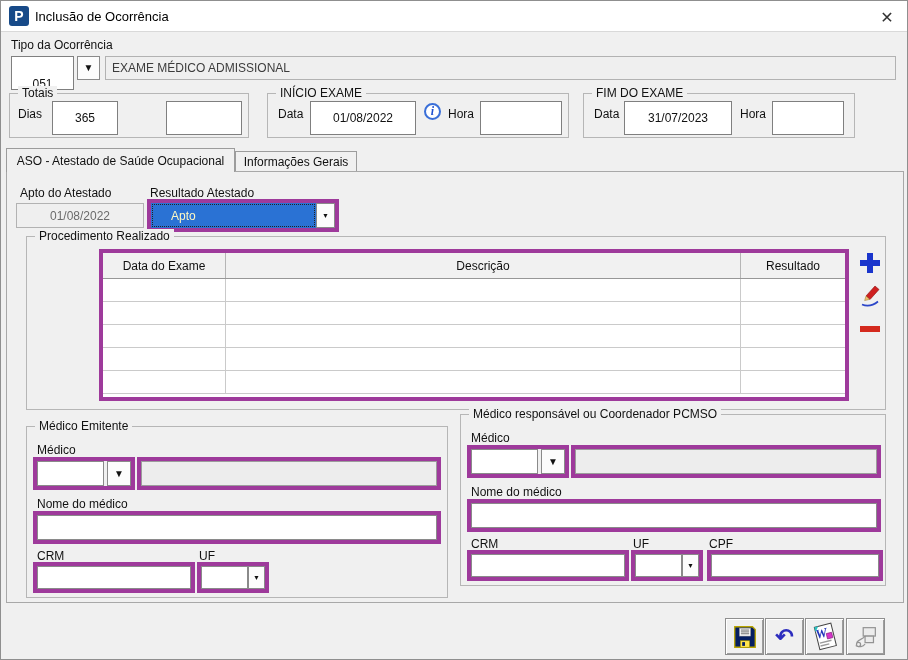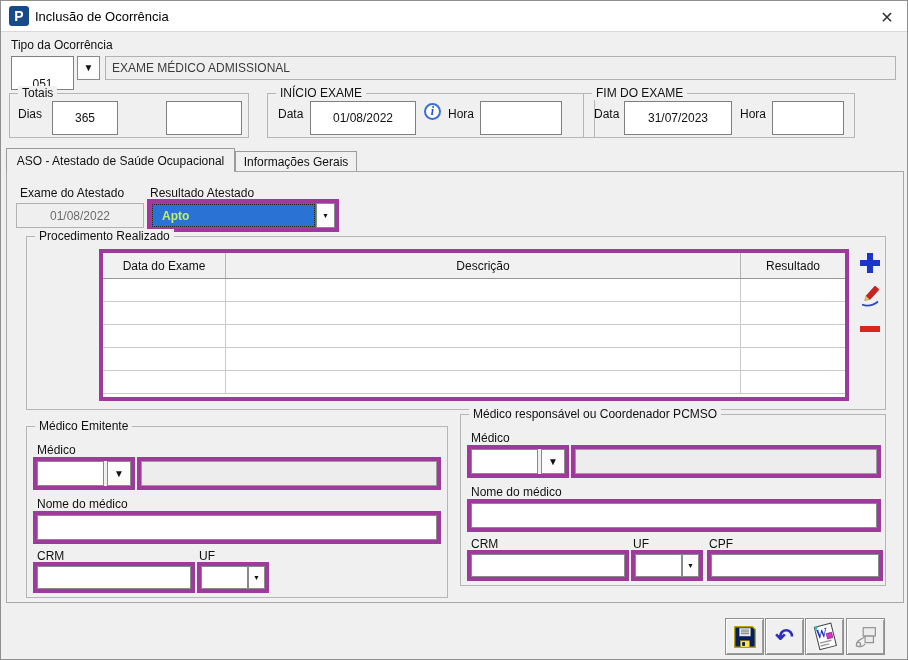--- a/index.html
+++ b/index.html
@@ -22,21 +22,21 @@
   .ro.center { justify-content:center; }
   .dd-btn { display:flex; align-items:center; justify-content:center; background:#fcfcfc; border:1px solid #8a8a8a; color:#111; cursor:default; }
   .group { position:absolute; border:1px solid #b6b6b6;text-decoration:underline; }
   .legend { position:absolute; top:-8px; left:8px; background:#f0f0f0; padding:0 4px; white-space:nowrap; }
   .tab { position:absolute; background:#f0f0f0; border:1px solid #9c9c9c; border-bottom:none;
     display:flex; align-items:center; justify-content:center; white-space:nowrap; }
   .tabpanel { position:absolute; left:5px; top:170px; width:898px; height:432px; background:#f0f0f0; border:1px solid #a8a8a8; }
   .pwrap { position:absolute; border:4px solid var(--purple,#9e3a9b); background:#f0f0f0; display:flex; align-items:stretch; }
   .pwrap .inner-input { flex:1; border:1px solid #8a8a8a; background:#fff; font:12px "Liberation Sans",sans-serif; padding:0 5px; outline:none; min-width:0; }
   .pwrap .inner-ro { flex:1; border:1px solid #9c9c9c; background:#ededed; }
-  .combo-sel { flex:1; background:var(--sel-blue,#2a72d4); color:#bef264; display:flex; align-items:center; padding:0 11px; outline:1px dotted #222; outline-offset:-2px;font-weight:bold; }
+  .combo-sel { flex:1; background:var(--sel-blue,#2a72d4); color:#fef9c3; display:flex; align-items:center; padding:0 20px; outline:1px dotted #222; outline-offset:-2px; }
   .ptable { position:absolute; border:4px solid var(--purple,#9e3a9b); background:#fff; display:flex; flex-direction:column; }
   .thead { display:grid; grid-template-columns:123px 1fr 104px; height:26px; background:#f1f1f1; border-bottom:1px solid #979797; }
   .th { display:flex; align-items:center; justify-content:center; border-right:1px solid #b5b5b5; }
   .th:last-child { border-right:none; }
   .trow { display:grid; grid-template-columns:123px 1fr 104px; height:23px; border-bottom:1px solid #cacaca; background:#fff; }
   .tcell { border-right:1px solid #cacaca; }
   .tcell:last-child { border-right:none; }
   .row-action { position:absolute; width:26px; height:28px; display:flex; align-items:center; justify-content:center; cursor:default; }
   .btn38 { position:absolute; top:617px; width:39px; height:37px; background:#f0f0f0; border:1px solid #8f8f8f;
     box-shadow:inset 1px 1px 0 #ffffff, inset -1px -1px 0 #9d9d9d; display:flex; align-items:center; justify-content:center; }
@@ -65,21 +65,21 @@
   <div class="ro" style="left:104px;top:55px;width:791px;height:24px;">EXAME MÉDICO ADMISSIONAL</div>
 
   <div class="group" style="left:8px;top:92px;width:240px;height:45px;">
     <span class="legend">Totais</span>
     <div class="lbl" style="left:8px;top:13px;">Dias</div>
     <input class="input center" style="left: 42px; top: 7px; width: 66px; height: 22px;" value="365">
     <div class="lbl" style="left:118px;top:13px;margin-left:42px;">Horas</div>
     <input class="input" style="left: 156px; top: 7px; width: 76px; height: 22px;" value="">
   </div>
 
-  <div class="group" style="left:266px;top:92px;width:328px;height:45px;">
+  <div class="group" style="left:266px;top:92px;width:302px;height:45px;">
     <span class="legend">INÍCIO EXAME</span>
     <div class="lbl" style="left:10px;top:13px;">Data</div>
     <input class="input center" style="left: 42px; top: 7px; width: 106px; height: 22px;" value="01/08/2022">
     <div class="info-icon" style="left:156px;top:9px;">i</div>
     <div class="lbl" style="left:180px;top:13px;">Hora</div>
     <input class="input" style="left: 212px; top: 7px; width: 82px; height: 22px;" value="">
   </div>
 
   <div class="group" style="left:582px;top:92px;width:272px;height:45px;">
     <span class="legend">FIM DO EXAME</span>
@@ -87,21 +87,21 @@
     <input class="input center" style="left: 40px; top: 7px; width: 108px; height: 22px;" value="31/07/2023">
     <div class="lbl" style="left:156px;top:13px;">Hora</div>
     <input class="input" style="left: 188px; top: 7px; width: 72px; height: 22px;" value="">
   </div>
 
   <div class="tab" style="left:5px;top:147px;width:229px;height:24px;z-index:3;">ASO - Atestado de Saúde Ocupacional</div>
   <div class="tab" style="left:234px;top:150px;width:122px;height:20px;z-index:1;">Informações Gerais</div>
 
   <div class="tabpanel">
 
-    <div class="lbl" style="left:13px;top:14px;">Exame do Atestado</div>
+    <div class="lbl" style="left:13px;top:14px;">Apto do Atestado</div>
     <div class="ro center" style="left:9px;top:31px;width:128px;height:25px;color:#6b6b6b;">01/08/2022</div>
 
     <div class="lbl" style="left:143px;top:14px;">Resultado Atestado</div>
     <div class="pwrap" style="left:140px;top:27px;width:192px;height:33px;">
       <div class="combo-sel">Apto</div>
       <div class="dd-btn" style="width:19px;">
           <span class="arrow-sm">▼</span>
         </div>
     </div>
 

